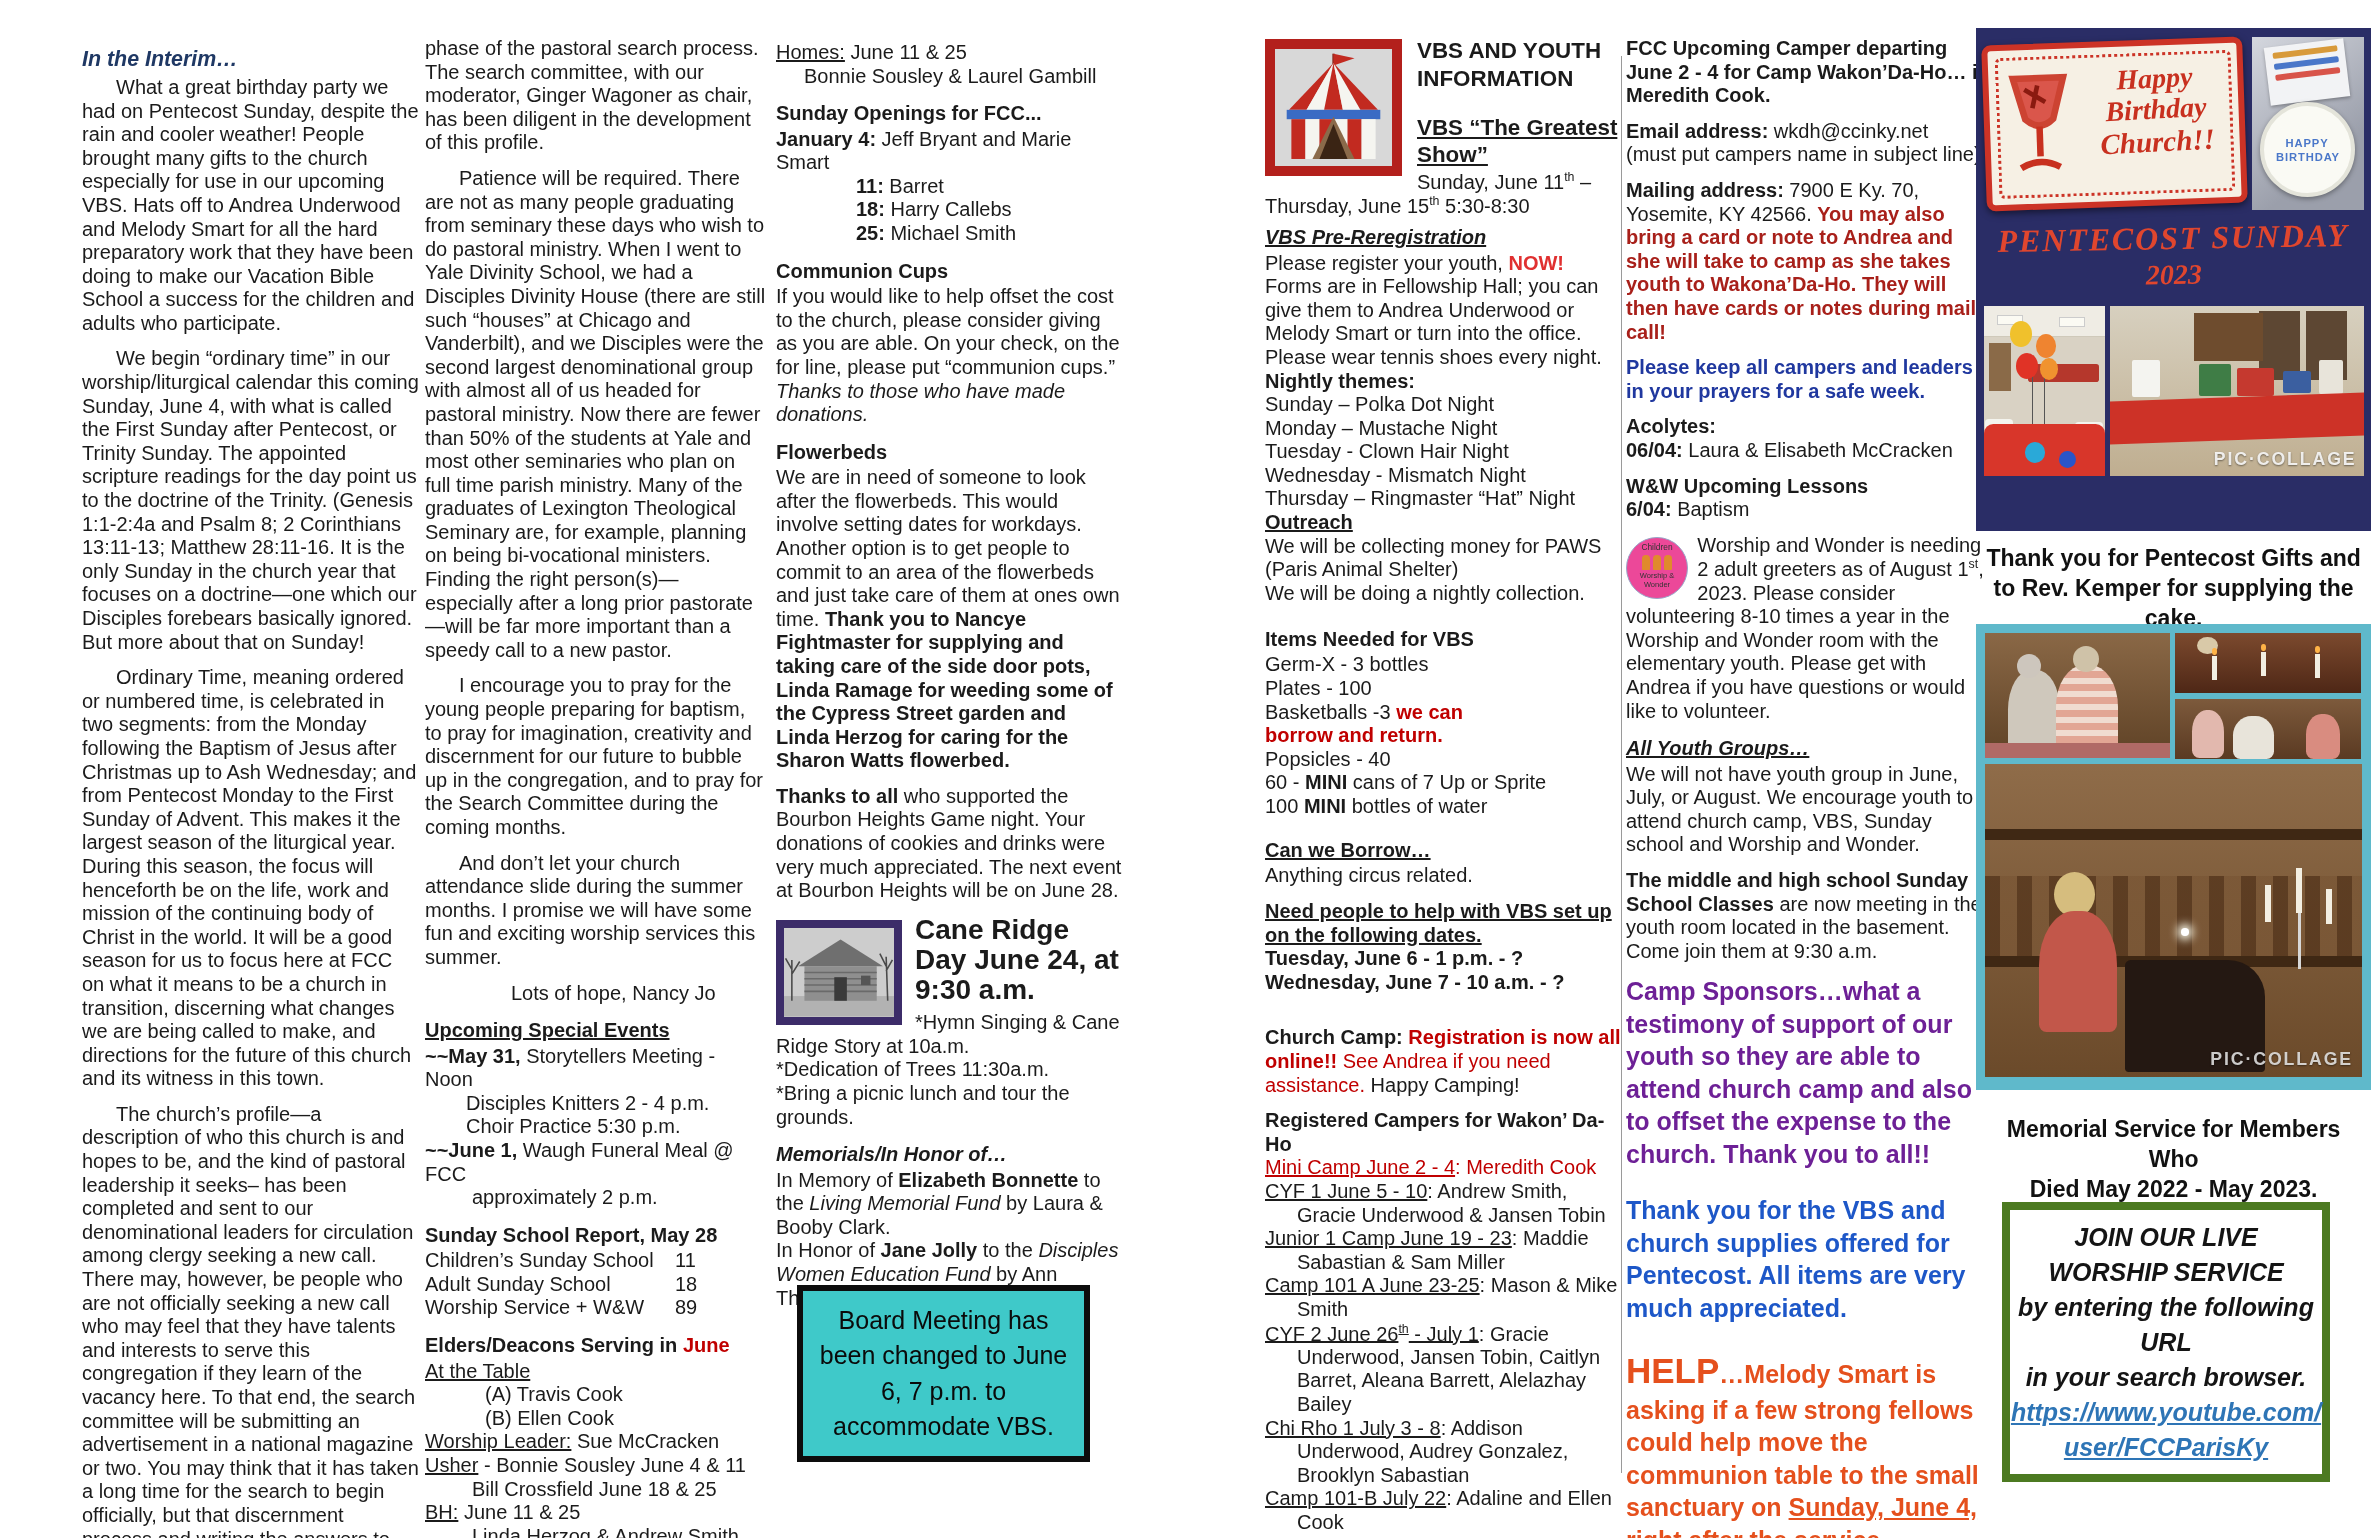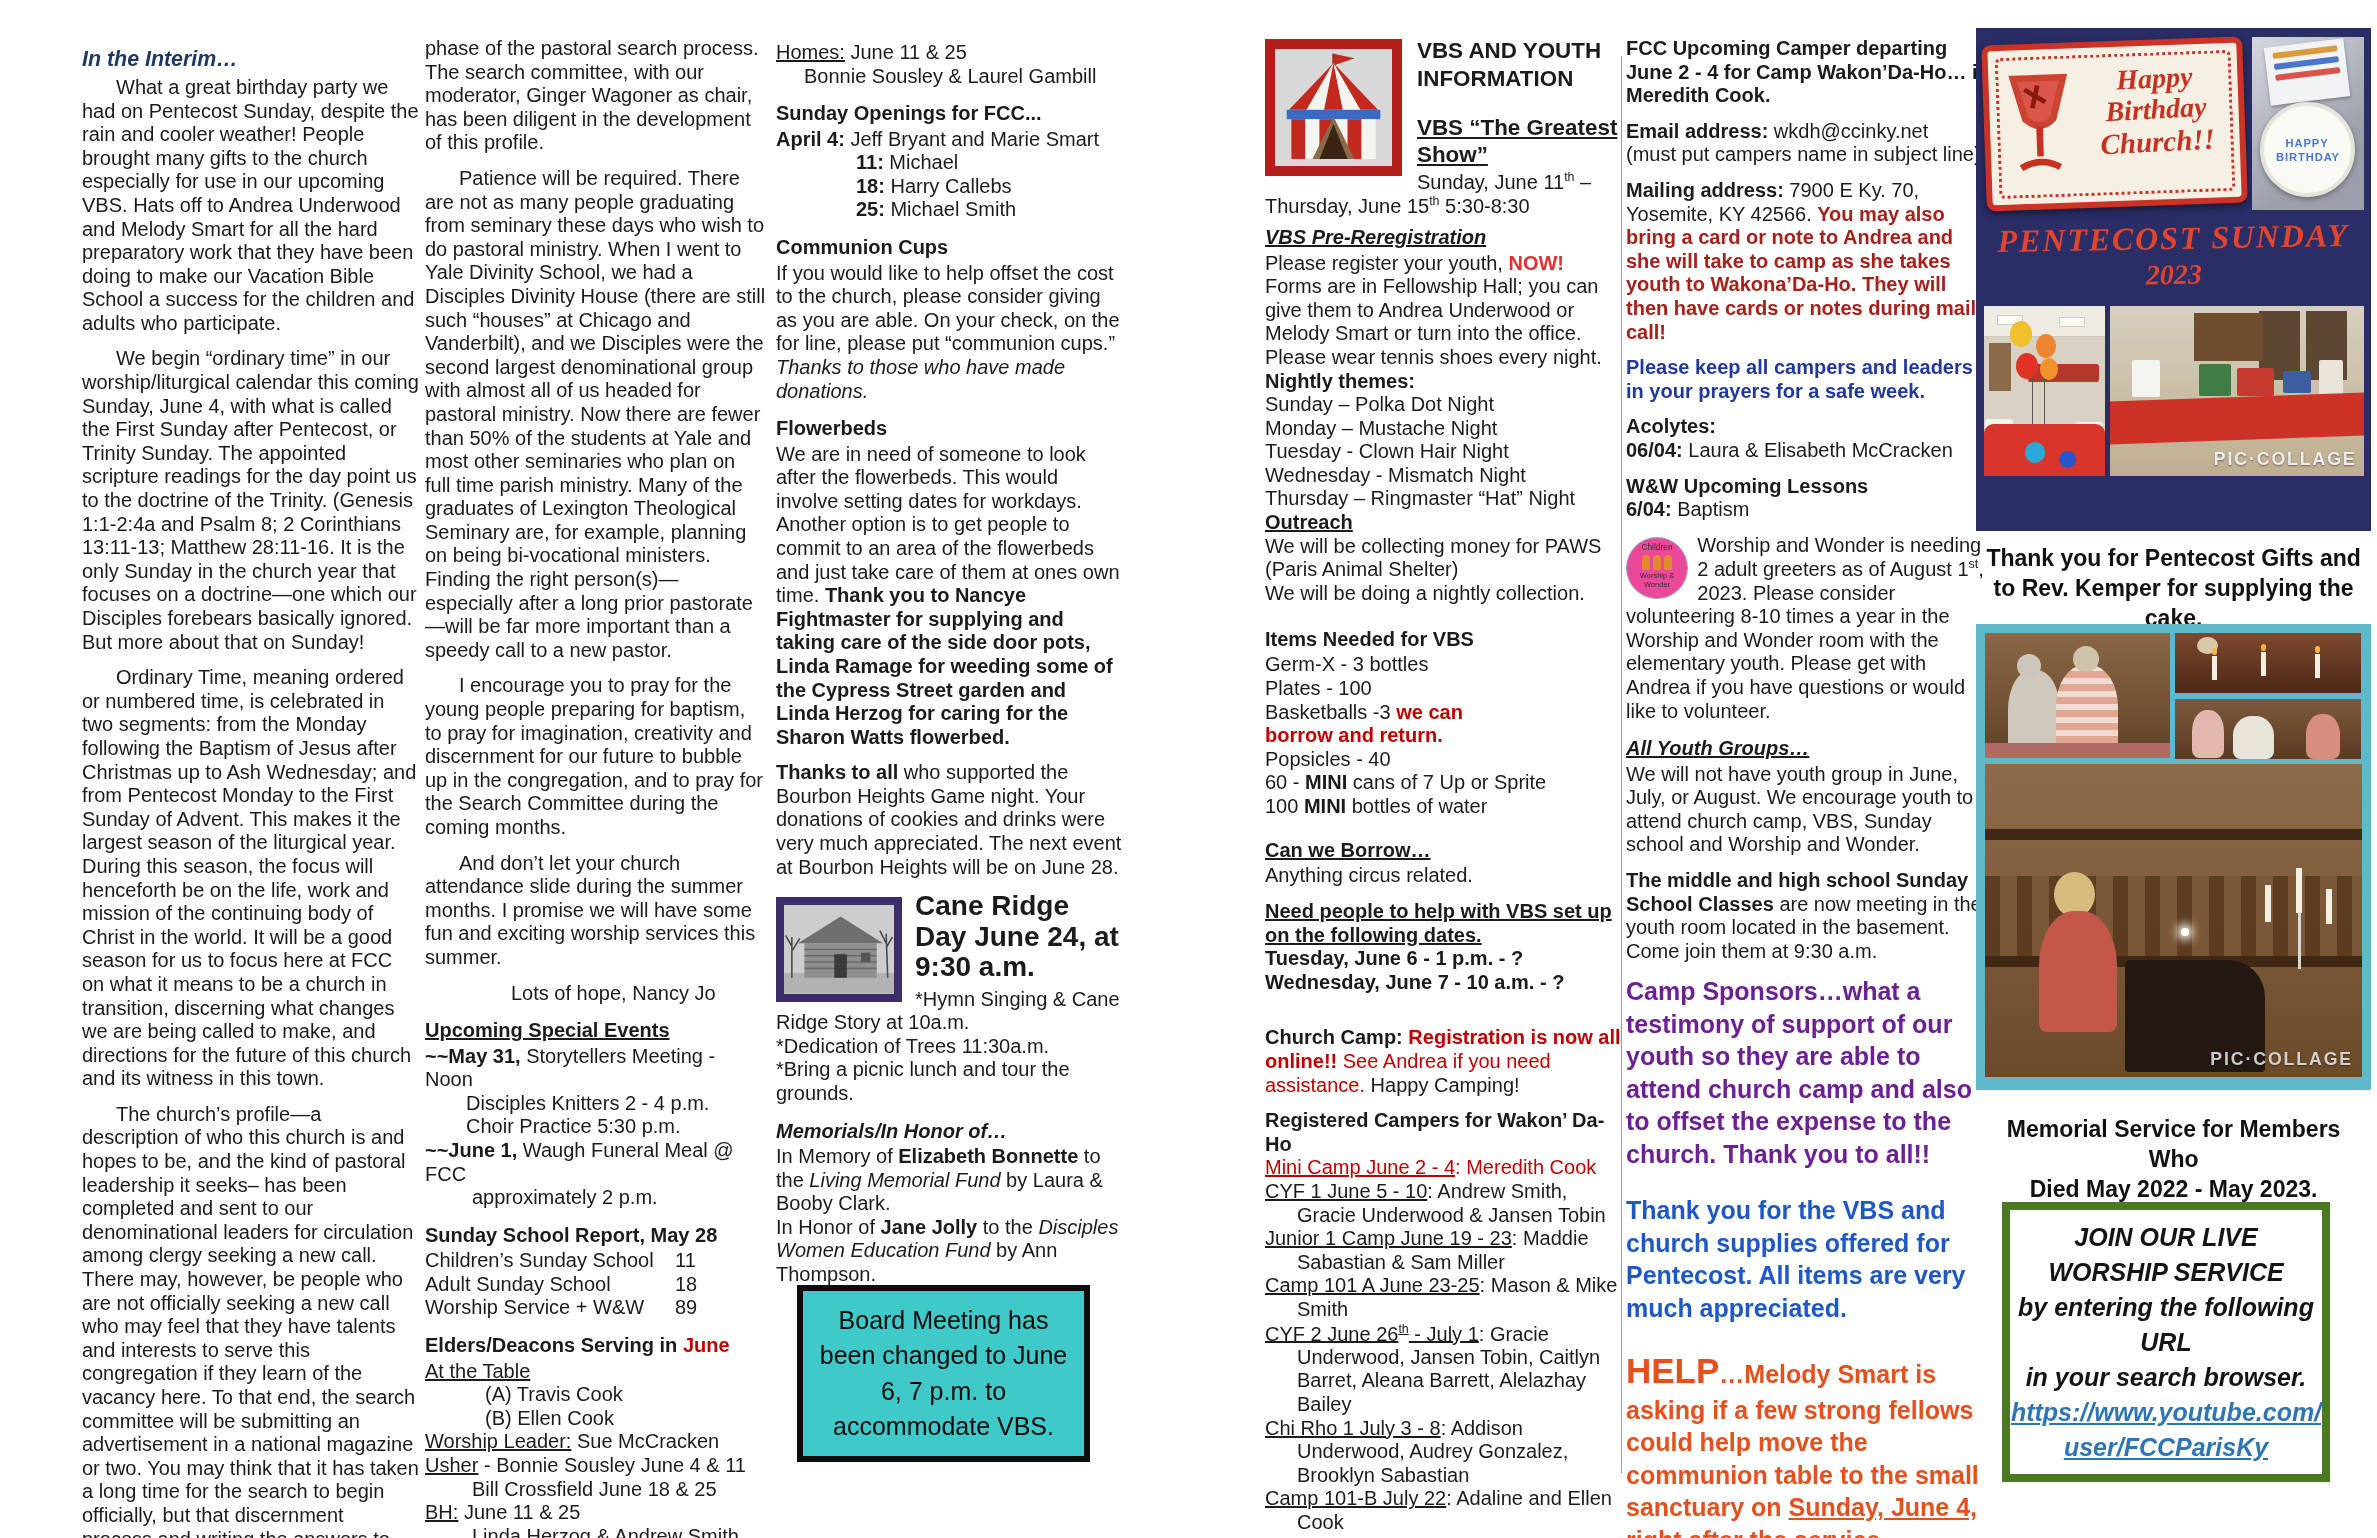--- a/index.html
+++ b/index.html
@@ -178,22 +178,22 @@
     <p class="line sub50">Bill Crossfield June 18 &amp; 25</p>
     <p class="line"><span class="u">BH:</span><span>  June 11 &amp; 25</span></p>
     <p class="line sub50">Linda Herzog &amp; Andrew Smith</p>
   </div>
 
   <div class="col" id="c3">
     <p class="line"><span class="u">Homes:</span><span>  June 11 &amp; 25</span></p>
     <p class="line sub30" style="margin-bottom:13px;">Bonnie Sousley &amp; Laurel Gambill</p>
 
     <div class="sec">Sunday Openings for FCC...</div>
-    <p class="line"><span class="b">April 4:</span><span>  Jeff Bryant and Marie Smart</span></p>
-    <p class="line sub86"><span class="b">11:</span><span>  Michael</span></p>
+    <p class="line"><span class="b">January 4:</span><span>  Jeff Bryant and Marie Smart</span></p>
+    <p class="line sub86"><span class="b">11:</span><span>  Barret</span></p>
     <p class="line sub86"><span class="b">18:</span><span>  Harry Callebs</span></p>
     <p class="line sub86"><span class="b">25:</span><span>  Michael Smith</span></p>
 
     <div class="sec">Communion Cups</div>
     <p><span>If you would like to help offset the cost to the church, please consider giving as you are able.  On your check, on the for line, please put “communion cups.” </span><span class="i">Thanks to those who have made donations.</span></p>
 
     <div class="sec">Flowerbeds</div>
     <p><span>We are in need of someone to look after the flowerbeds.  This would involve setting dates for workdays.  Another option is to get people to commit to an area of the flowerbeds and just take care of them at ones own time.  </span><span class="b">Thank you to Nancye Fightmaster for supplying and taking care of the side door pots, Linda Ramage for weeding some of the Cypress Street garden and Linda Herzog for caring for the Sharon Watts flowerbed.</span></p>
 
     <p><span class="b">Thanks to all</span><span> who supported the Bourbon Heights Game night.  Your donations of cookies and drinks were very much appreciated.  The next event at Bourbon Heights will be on June 28.</span></p>

